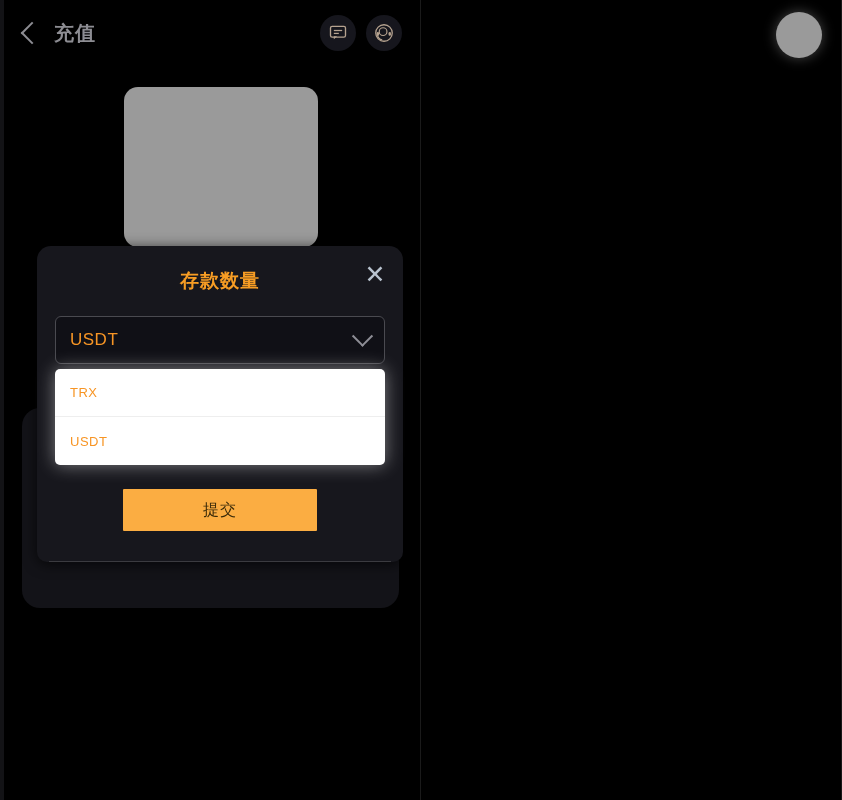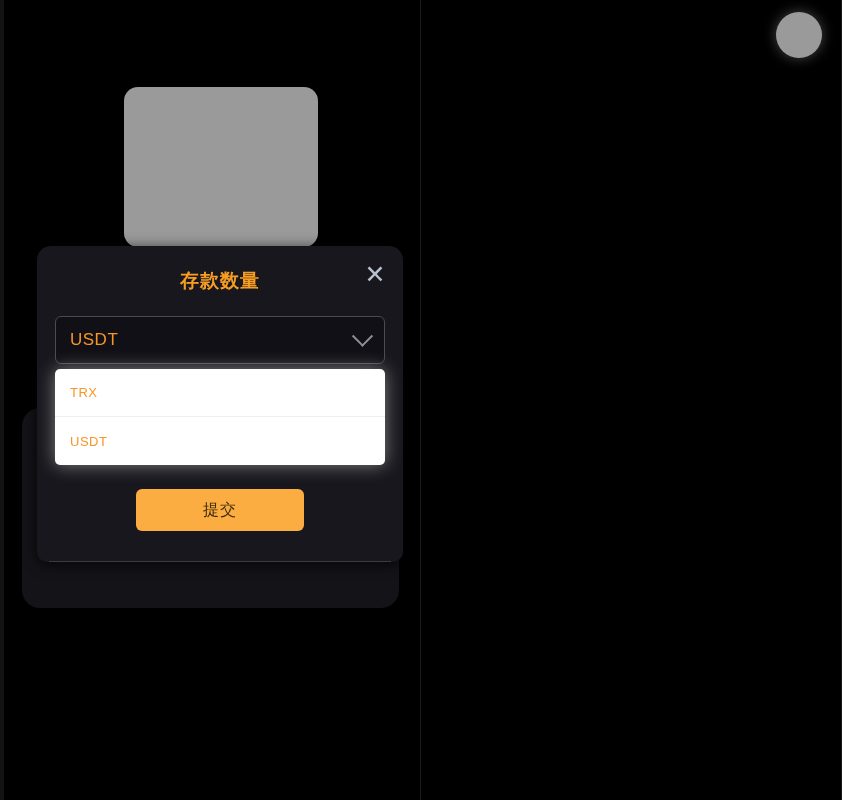--- a/index.html
+++ b/index.html
@@ -188,23 +188,23 @@
     border-bottom: 1px solid #eeeeee;
     box-sizing: border-box;
   }
   .option-item:last-child { border-bottom: none; }
 
   .submit-btn {
     position: absolute;
     left: 50%;
     transform: translateX(-50%);
     top: 243px;
-    width: 168px;
+    width: 194px;
     height: 42px;
-    border-radius: 6px;
+    border-radius: 1px;
     background: #fbad42;
     color: #3a2a08;
     font-size: 16px;
     display: flex;
     align-items: center;
     justify-content: center;
     letter-spacing: 1px;
     border: none;
   }
   .modal-footline {
@@ -236,20 +236,43 @@
     box-shadow: 0 0 13px rgba(255,255,255,.28);
   }
 </style>
 </head>
 <body>
 
 <div id="root">
 
   <div class="panel-left">
 
+    <div class="topbar">
+      <div class="back-chevron"></div>
+      <div class="topbar-title">充值</div>
+      <div class="topbar-actions">
+        <div class="circle-btn">
+          <svg width="20" height="20" viewBox="0 0 24 24">
+            <rect x="3" y="4" width="18" height="13" rx="2" fill="none" stroke="#b6a390" stroke-width="1.6"></rect>
+            <path d="M7 19.5 L7 16 L11 16 Z" fill="#b6a390"></path>
+            <line x1="7" y1="9" x2="17" y2="9" stroke="#b6a390" stroke-width="1.5"></line>
+            <line x1="7" y1="12.5" x2="13" y2="12.5" stroke="#b6a390" stroke-width="1.5"></line>
+          </svg>
+        </div>
+        <div class="circle-btn">
+          <svg width="22" height="22" viewBox="0 0 24 24">
+            <circle cx="12" cy="12" r="9" fill="none" stroke="#b6a390" stroke-width="1.4"></circle>
+            <circle cx="11" cy="10.5" r="4.2" fill="none" stroke="#b6a390" stroke-width="1.3"></circle>
+            <path d="M5 13.5 Q5 18 10 19.5" fill="none" stroke="#b6a390" stroke-width="1.3"></path>
+            <rect x="4" y="11" width="2.6" height="4" rx="1.2" fill="#b6a390"></rect>
+            <rect x="17" y="11" width="2.6" height="4" rx="1.2" fill="#b6a390"></rect>
+          </svg>
+        </div>
+      </div>
+    </div>
 
     <div class="qr-placeholder"></div>
     <div class="under-card"></div>
 
     <div class="modal">
       <div class="modal-title">存款数量</div>
       <div class="modal-close">✕</div>
 
       <div class="select-box">
         <span class="select-value">USDT</span>

